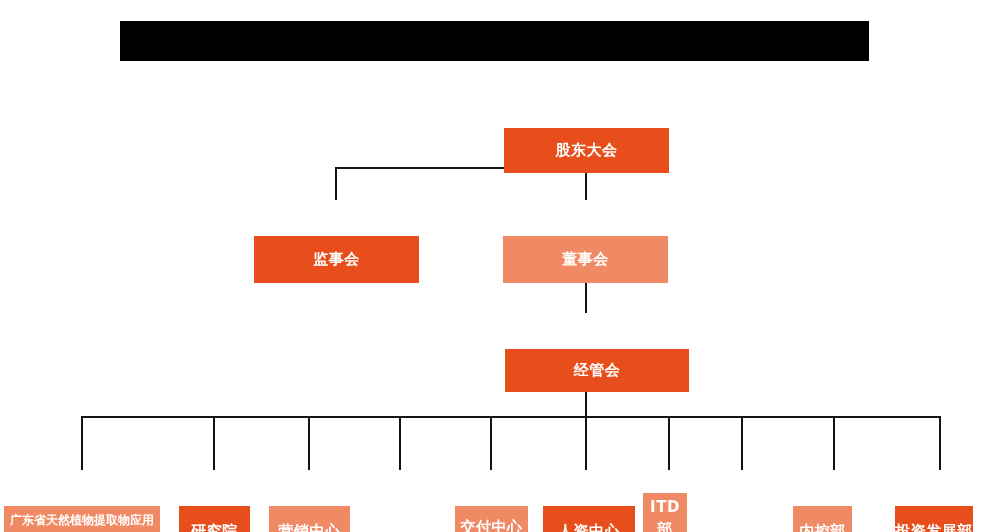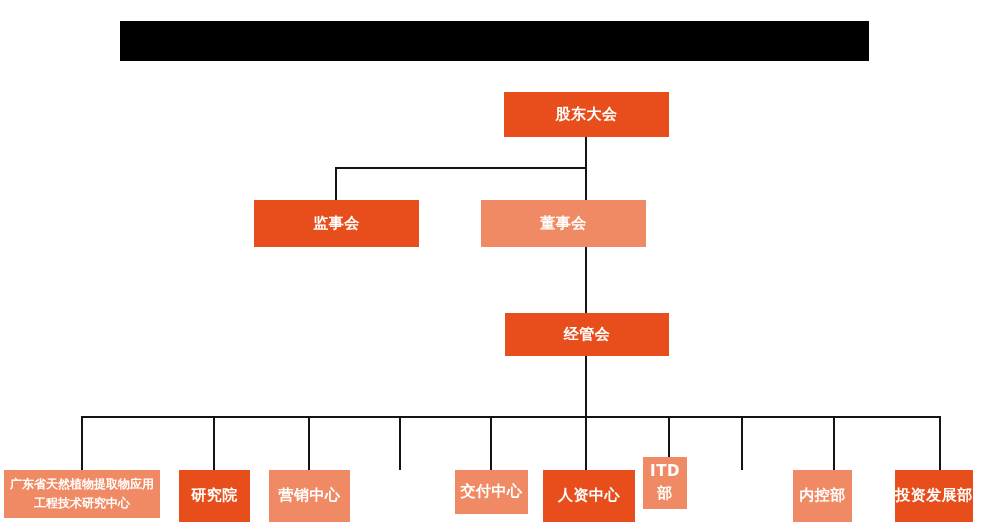--- a/index.html
+++ b/index.html
@@ -19,21 +19,21 @@
   }
   .canvas{position:absolute;inset:0;width:997px;height:532px;}
   .redacted{
     position:absolute;left:120px;top:21px;width:749px;height:40px;
     background:var(--redacted);
   }
   .node{
     position:absolute;box-sizing:border-box;
     display:flex;align-items:center;justify-content:center;
     color:var(--node_text);font-weight:bold;font-size:15px;
-    text-align:center;line-height:1.45;letter-spacing:.5px;
+    text-align:center;line-height:1.45;letter-spacing:.5px;margin-top:36px;
   }
   .dark{background:var(--primary);}
   .light{background:var(--secondary);}
   .small-text{font-size:12px;letter-spacing:0;padding:0 5px;line-height:1.55;}
   .line{position:absolute;background:var(--line);}
 </style>
 </head>
 <body>
 
 <div class="canvas">
@@ -53,23 +53,23 @@
   <div class="line" style="left:490px;top:416px;width:2px;height:54px"></div>
   <div class="line" style="left:585px;top:416px;width:2px;height:54px"></div>
   <div class="line" style="left:668px;top:416px;width:2px;height:54px"></div>
   <div class="line" style="left:741px;top:416px;width:2px;height:54px"></div>
   <div class="line" style="left:833px;top:416px;width:2px;height:54px"></div>
   <div class="line" style="left:939px;top:416px;width:2px;height:54px"></div>
 
   <div class="node dark" style="left:504px;top:92px;width:165px;height:45px">股东大会</div>
 
   <div class="node dark" style="left:254px;top:200px;width:165px;height:47px">监事会</div>
-  <div class="node light" style="left:481px;top:200px;width:165px;height:47px">董事会</div>
+  <div class="node light" style="left:503px;top:200px;width:165px;height:47px">董事会</div>
 
-  <div class="node dark" style="left:505px;top:313px;width:164px;height:43px">经管会</div>
+  <div class="node dark" style="left:505px;top:313px;width:184px;height:43px">经管会</div>
 
   <div class="node light small-text" style="left:4px;top:470px;width:156px;height:48px">广东省天然植物提取物应用工程技术研究中心</div>
   <div class="node light" style="left:269px;top:470px;width:81px;height:52px">营销中心</div>
   <div class="node dark" style="left:179px;top:470px;width:71px;height:52px">研究院</div>
   <div class="node light" style="left:455px;top:470px;width:73px;height:44px">交付中心</div>
   <div class="node dark" style="left:543px;top:470px;width:92px;height:52px">人资中心</div>
   <div class="node light" style="left:643px;top:457px;width:44px;height:52px">ITD部</div>
   <div class="node light" style="left:793px;top:470px;width:59px;height:52px">内控部</div>
   <div class="node dark" style="left:895px;top:470px;width:78px;height:52px">投资发展部</div>
 

